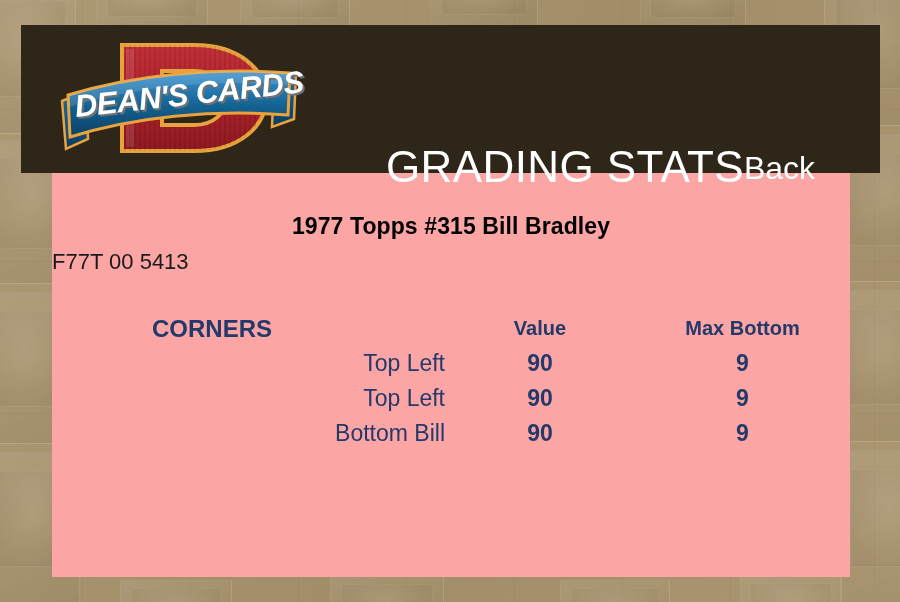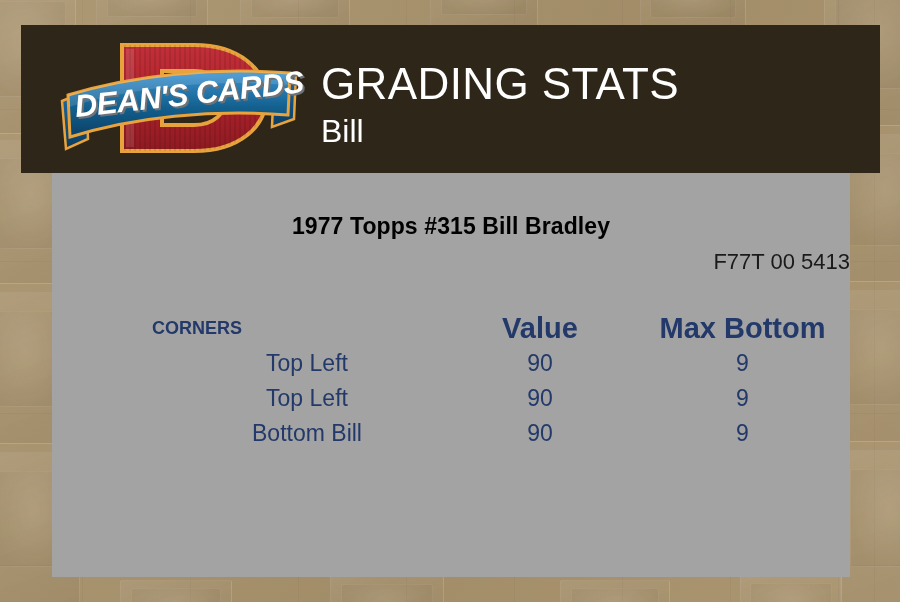--- a/index.html
+++ b/index.html
@@ -75,22 +75,21 @@
   #logo svg { display: block; }
 
   
   #header-titles {
     position: absolute;
     left: 300px;
     top: 0;
     right: 0;
     height: 165px;
     display: flex;
-    flex-direction: column;
-    align-items: flex-start;
+    align-items: flex-end;
     justify-content: center;
   }
   #grading-title {
     color: #ffffff;
     font-size: 44px;
     line-height: 1.02;
     letter-spacing: 0.4px;
     font-weight: 400;
     white-space: nowrap;
   }
@@ -103,34 +102,34 @@
     white-space: nowrap;
   }
 
   
   #content-panel {
     position: absolute;
     left: 52px;
     top: 173px;
     width: 798px;
     height: 404px;
-    background: #a3a3a3;
+    background: #fca5a5;
     z-index: 4;
   }
 
   #card-heading {
     text-align: center;
     color: #000000;
     font-size: 23px;
     font-weight: bold;
     margin-top: 40px;
     letter-spacing: 0.1px;
   }
   #card-sku {
-    text-align: right;
+    text-align: left;
     color: #1a1a1a;
     font-size: 22px;
     font-weight: normal;
     margin-top: 9px;
   }
 
   
   #stats-table {
     margin-top: 36px;
     width: 100%;
@@ -141,39 +140,39 @@
   #stats-table td {
     padding: 0;
     font-size: 23px;
     line-height: 35px;
     color: #22396a;
   }
   #stats-table th.col-section {
     text-align: left;
     padding-left: 100px;
     font-weight: bold;
-    font-size: 18px;
+    font-size: 24px;
   }
   #stats-table th.col-value,
   #stats-table th.col-max {
     text-align: center;
     font-weight: bold;
-    font-size: 29px;
+    font-size: 20px;
   }
   #stats-table th.col-value { width: 190px; }
   #stats-table th.col-max   { width: 215px; }
   #stats-table td.cell-label {
-    text-align: center;
+    text-align: right;
     padding-left: 117px;
     font-weight: normal;
   }
   #stats-table td.cell-value,
   #stats-table td.cell-max {
     text-align: center;
-    font-weight: normal;
+    font-weight: bold;
   }
 </style>
 </head>
 <body>
 
 <div id="page">
 
   <div class="bg-texture"></div>
   <div class="ghost-card" style="left:-30px;  top:-18px;  width:104px; height:150px;"></div>
   <div class="ghost-card" style="left:-18px;  top:140px;  width:96px;  height:142px;"></div>
@@ -240,21 +239,21 @@
 
         <g>
           <text x="34" y="96" transform="rotate(-6.2 34 96)" font-family="'Liberation Sans', sans-serif" font-size="31" font-weight="bold" font-style="italic" fill="#6d7277" letter-spacing="-0.4">DEAN'S CARDS</text>
           <text x="32" y="94" transform="rotate(-6.2 32 94)" font-family="'Liberation Sans', sans-serif" font-size="31" font-weight="bold" font-style="italic" fill="#ffffff" letter-spacing="-0.4">DEAN'S CARDS</text>
         </g>
       </svg>
     </div>
 
     <div id="header-titles">
       <div id="grading-title">GRADING STATS</div>
-      <div id="grading-subtitle">Bill</div>
+      <div id="grading-subtitle">Back</div>
     </div>
   </div>
 
   <div id="content-panel">
 
     <div id="card-heading">1977 Topps #315 Bill Bradley</div>
 
     <div id="card-sku">F77T 00 5413</div>
 
     <table id="stats-table">

